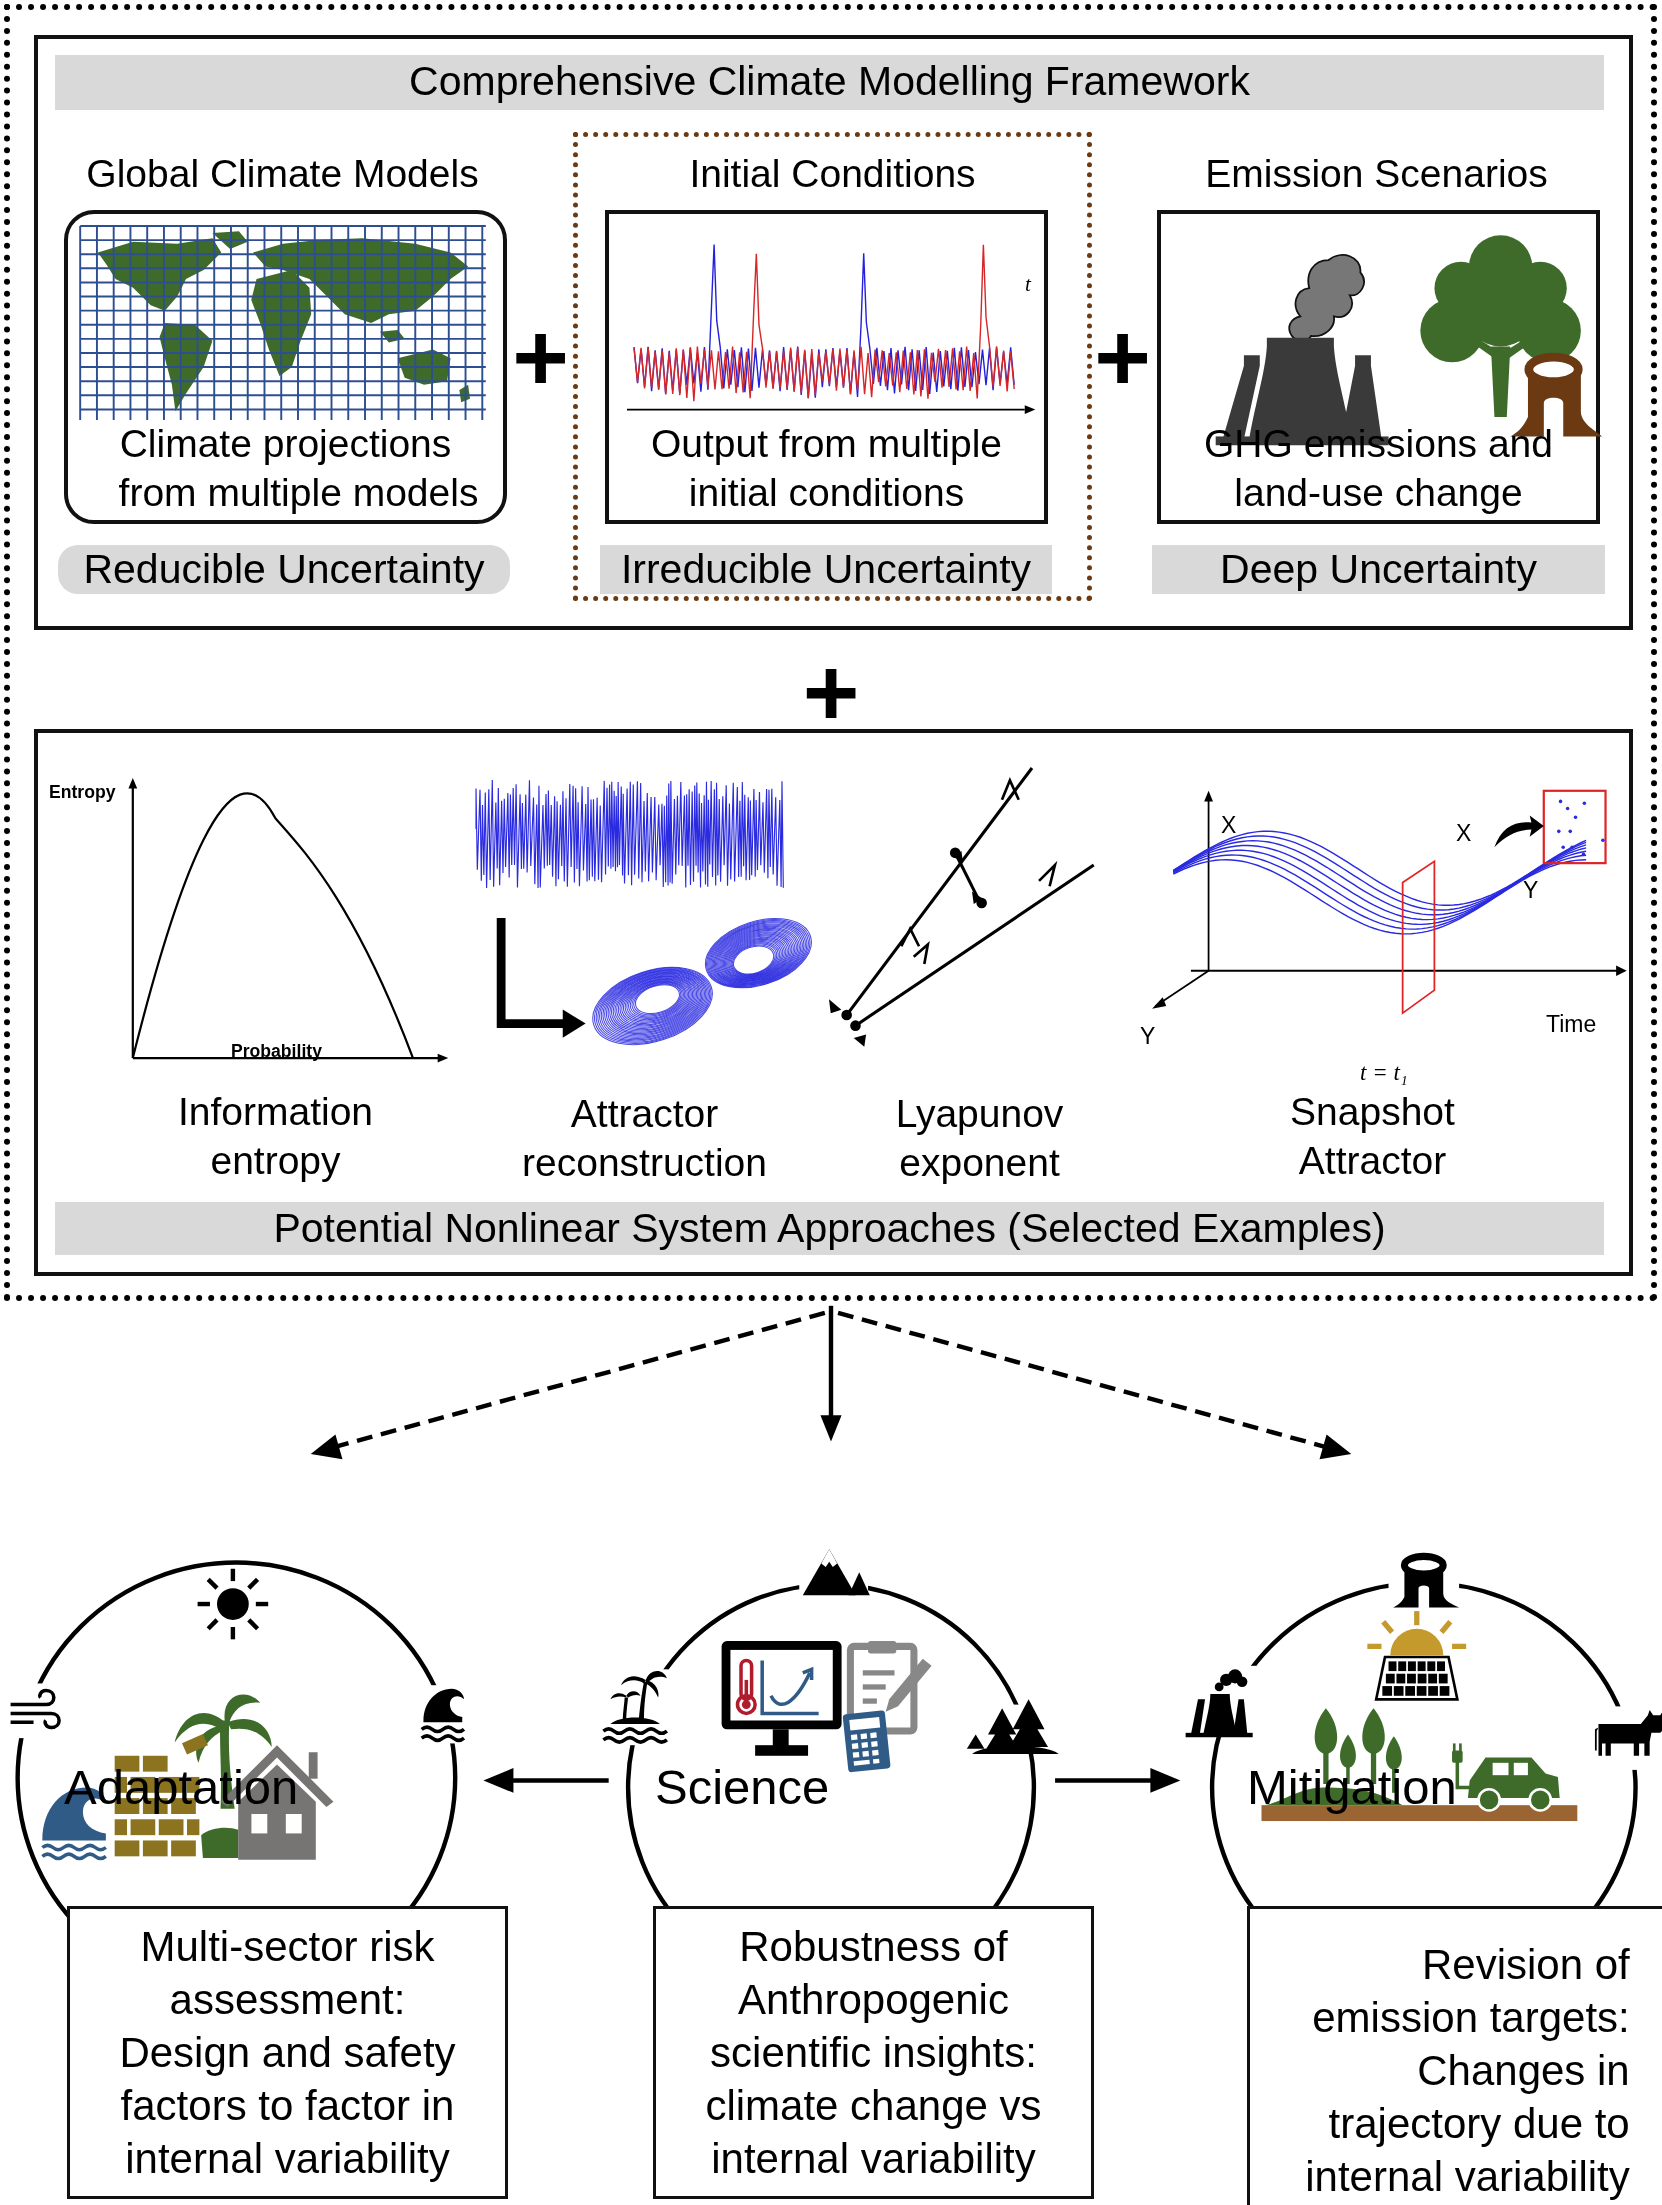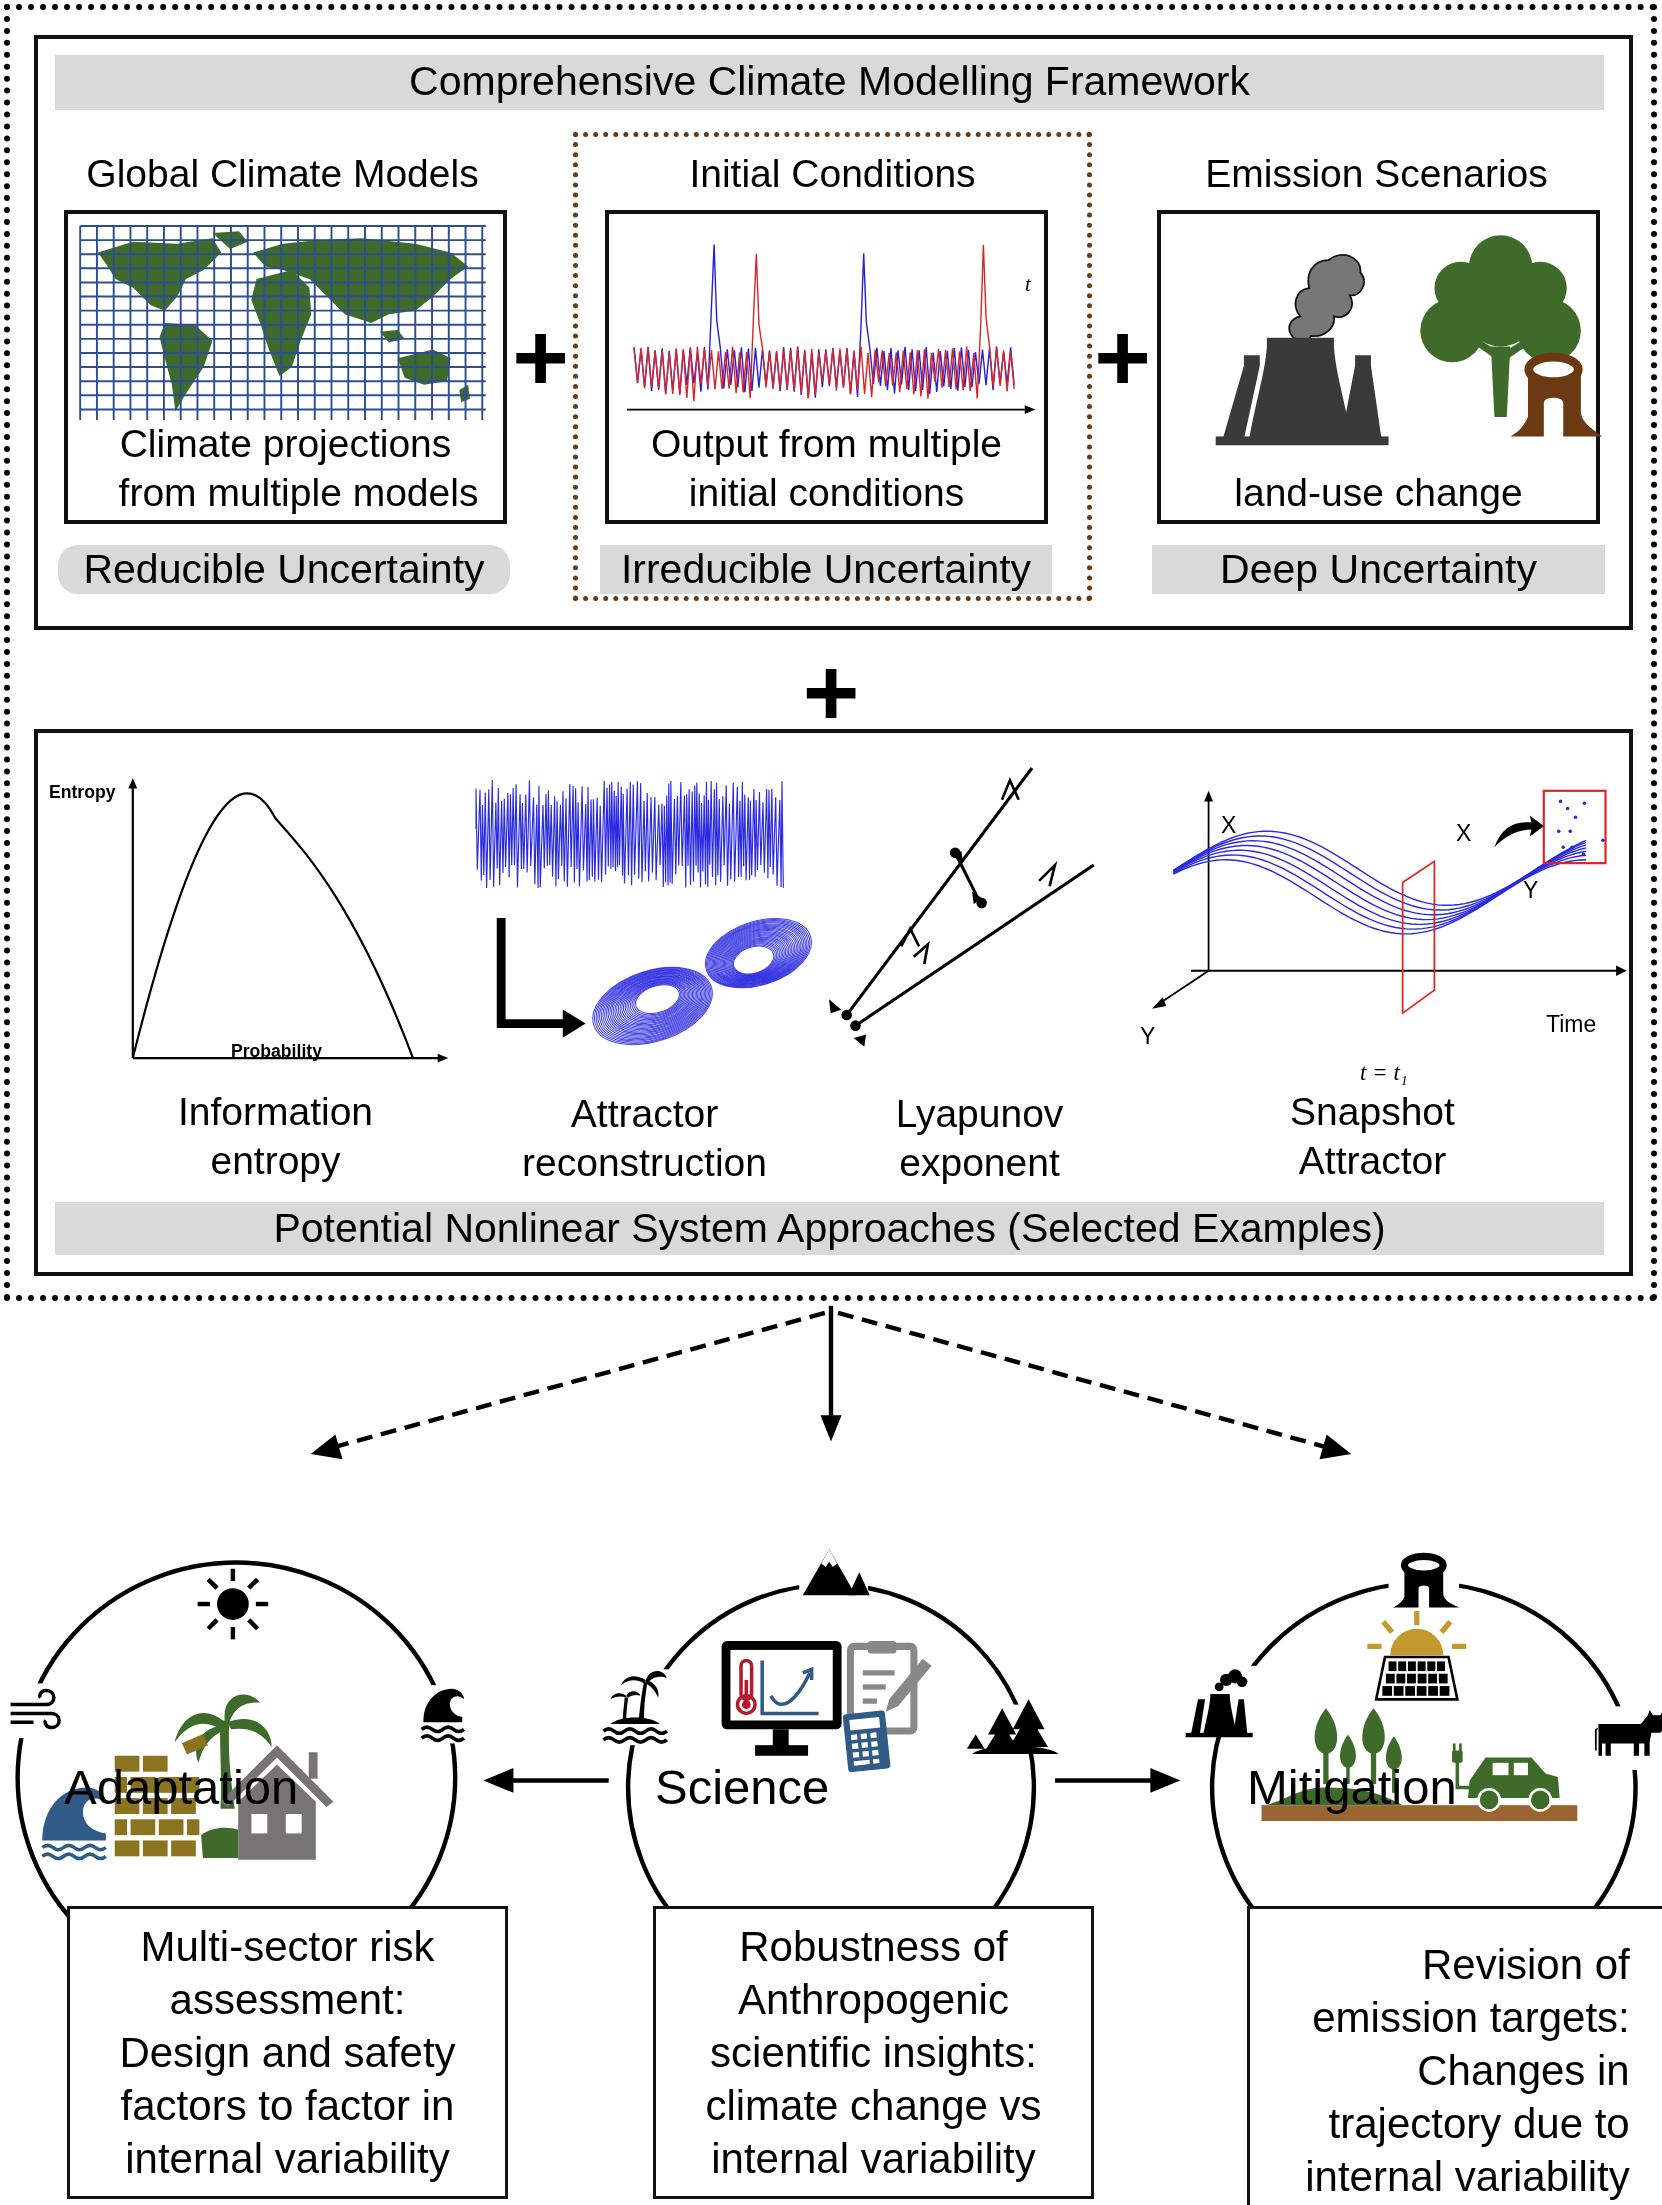--- a/index.html
+++ b/index.html
@@ -27,21 +27,21 @@
 </head>
 <body>
 
 <div class="outer-dotted"></div>
 
 <div class="frame" style="left:34px; top:35px; width:1599px; height:595px;">
 </div>
 <div class="grey-bar" style="left:55px; top:55px; width:1549px; height:55px;">Comprehensive Climate Modelling Framework</div>
 
 <div class="label" style="left:62px; top:150px; width:441px;">Global Climate Models</div>
-<div class="inner-box" style="left:64px; top:210px; width:443px; height:314px;">
+<div class="inner-box" style="left:64px; top:210px; width:443px; height:314px;border-radius:30px;">
   <svg id="world-map" style="left:12.4px; top:12.4px;" width="406" height="194" viewBox="0 0 460 220">
       <path d="M20,30 L60,18 L110,20 L150,14 L160,30 L140,50 L120,60 L110,80 L96,96 L80,90 L60,70 L40,60 L30,44 Z" fill="#3f6b2a"></path>
       <path d="M150,8 L180,6 L190,18 L170,26 Z" fill="#3f6b2a"></path>
       <path d="M96,110 L130,112 L150,130 L140,160 L120,190 L108,210 L104,180 L96,150 L90,126 Z" fill="#3f6b2a"></path>
       <path d="M200,60 L240,50 L260,70 L262,100 L250,130 L240,160 L226,170 L214,140 L204,110 L194,84 Z" fill="#3f6b2a"></path>
       <path d="M196,30 L230,20 L270,16 L320,14 L380,20 L420,30 L440,46 L420,60 L400,80 L380,96 L350,100 L330,110 L300,100 L280,80 L260,60 L230,50 L210,46 Z" fill="#3f6b2a"></path>
       <path d="M360,150 L400,140 L420,150 L416,176 L390,180 L368,172 Z" fill="#3f6b2a"></path>
       <path d="M340,120 L360,118 L368,128 L350,132 Z" fill="#3f6b2a"></path>
       <path d="M430,186 L440,180 L442,196 L432,200 Z" fill="#3f6b2a"></path>
       <line x1="0" y1="0" x2="0" y2="220" stroke="#2e4f8f" stroke-width="2.2"></line>
@@ -132,20 +132,21 @@
       <circle cx="385" cy="110" r="40" fill="#3f6b2a"></circle>
       <path d="M374,150 L396,150 L392,230 L378,230 Z" fill="#3f6b2a"></path>
       <path d="M380,165 L345,140 L350,135 L386,158 Z M392,165 L428,140 L423,135 L386,158 Z" fill="#3f6b2a"></path>
     </g>
 
     <g>
       <ellipse cx="445" cy="176" rx="28" ry="14" fill="#fff" stroke="#6b3a12" stroke-width="10"></ellipse>
       <path d="M416,178 L416,230 C410,244 400,250 396,252 L434,252 L434,214 C434,206 456,206 456,214 L456,252 L500,252 C490,244 476,236 476,224 L476,178 C470,196 420,196 416,178 Z" fill="#6b3a12"></path>
     </g>
   </svg>
+  <div class="box-caption" style="top:205px;">GHG emissions and</div>
   <div class="box-caption" style="top:254px;">land-use change</div>
 </div>
 <div class="grey-bar" style="left:1152px; top:545px; width:453px; height:49px; line-height:49px;">Deep Uncertainty</div>
 
 <div class="plus" style="left:787px; top:644px; width:88px;">+</div>
 
 <div class="frame" style="left:34px; top:729px; width:1599px; height:547px;"></div>
 
 <svg id="entropy" style="left:124px; top:776px;" width="326" height="291" viewBox="0 0 370 330">
     <line x1="10" y1="320" x2="10" y2="10" stroke="#000" stroke-width="2.5"></line>

